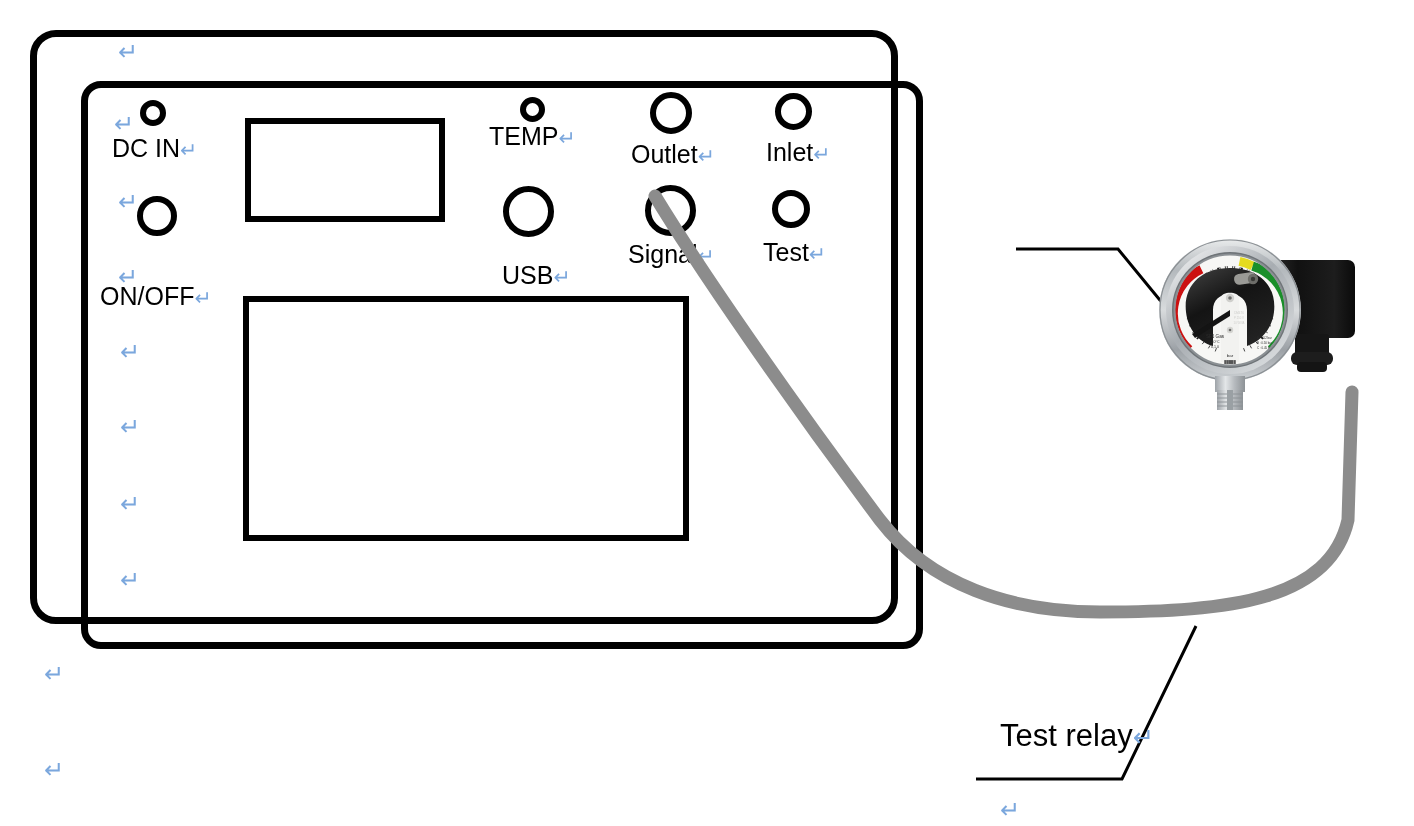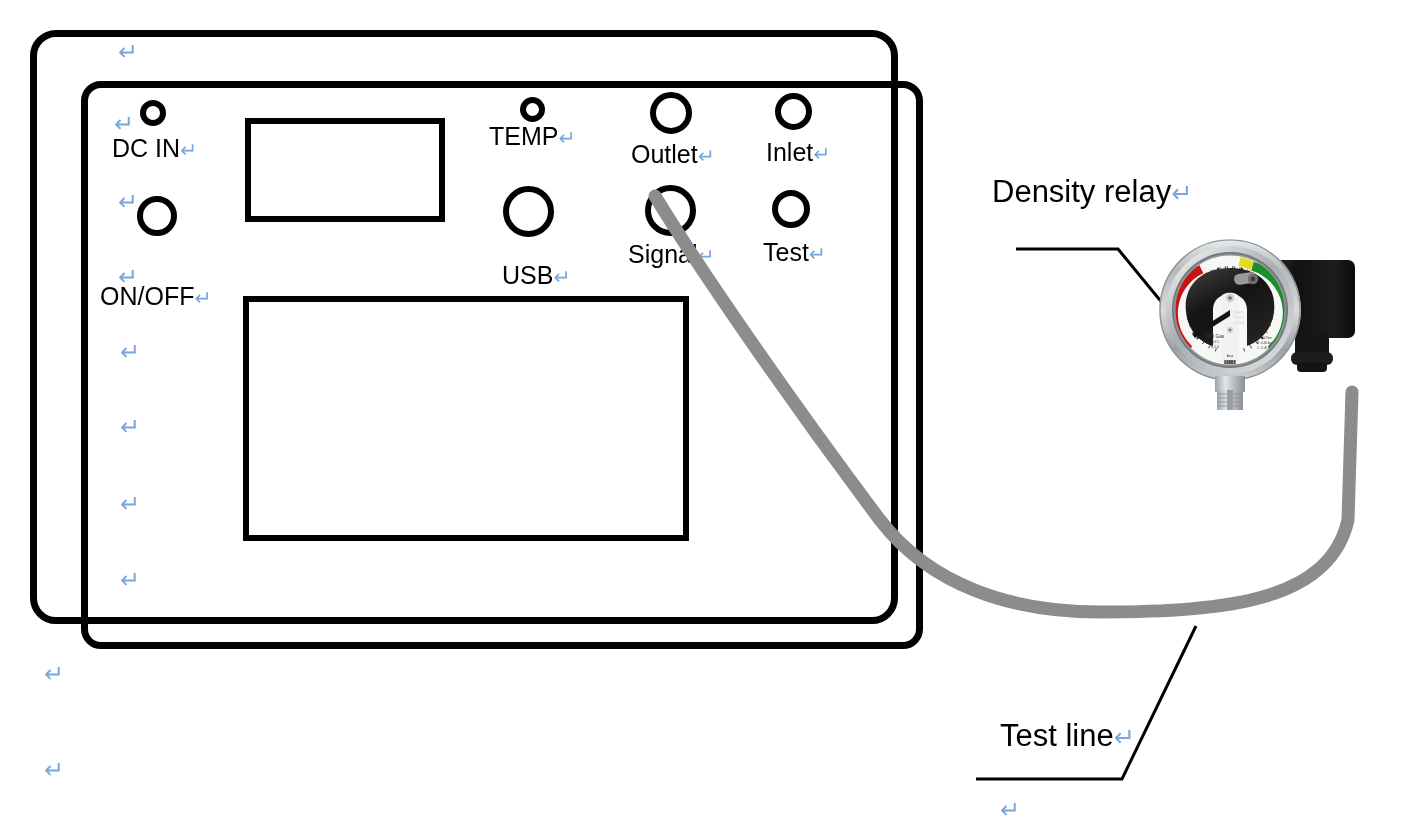--- a/index.html
+++ b/index.html
@@ -341,26 +341,23 @@
           <line x1="62" y1="156" x2="88" y2="156"></line>
           <line x1="62" y1="160" x2="88" y2="160"></line>
           <line x1="62" y1="164" x2="88" y2="164"></line>
           <line x1="62" y1="168" x2="88" y2="168"></line>
         </g>
         <rect x="72" y="152" width="6" height="20" fill="#9aa0a4"></rect>
       </g>
     </svg>
   </div>
 
-  <div class="callout" style="left:992px; top:176px;">
-    <span>Density relay</span><span class="pilcrow inline">↵</span>
-  </div>
 
   <div class="callout" style="left:1000px; top:720px;">
-    <span>Test line</span><span class="pilcrow inline">↵</span>
+    <span>Test relay</span><span class="pilcrow inline">↵</span>
   </div>
 
   <div id="marks-layer">
       <div class="pilcrow" style="left: 118px; top: 40px;">↵</div>
       <div class="pilcrow" style="left: 114px; top: 112px;">↵</div>
       <div class="pilcrow" style="left: 118px; top: 190px;">↵</div>
       <div class="pilcrow" style="left: 118px; top: 265px;">↵</div>
       <div class="pilcrow" style="left: 120px; top: 340px;">↵</div>
       <div class="pilcrow" style="left: 120px; top: 415px;">↵</div>
       <div class="pilcrow" style="left: 120px; top: 492px;">↵</div>

